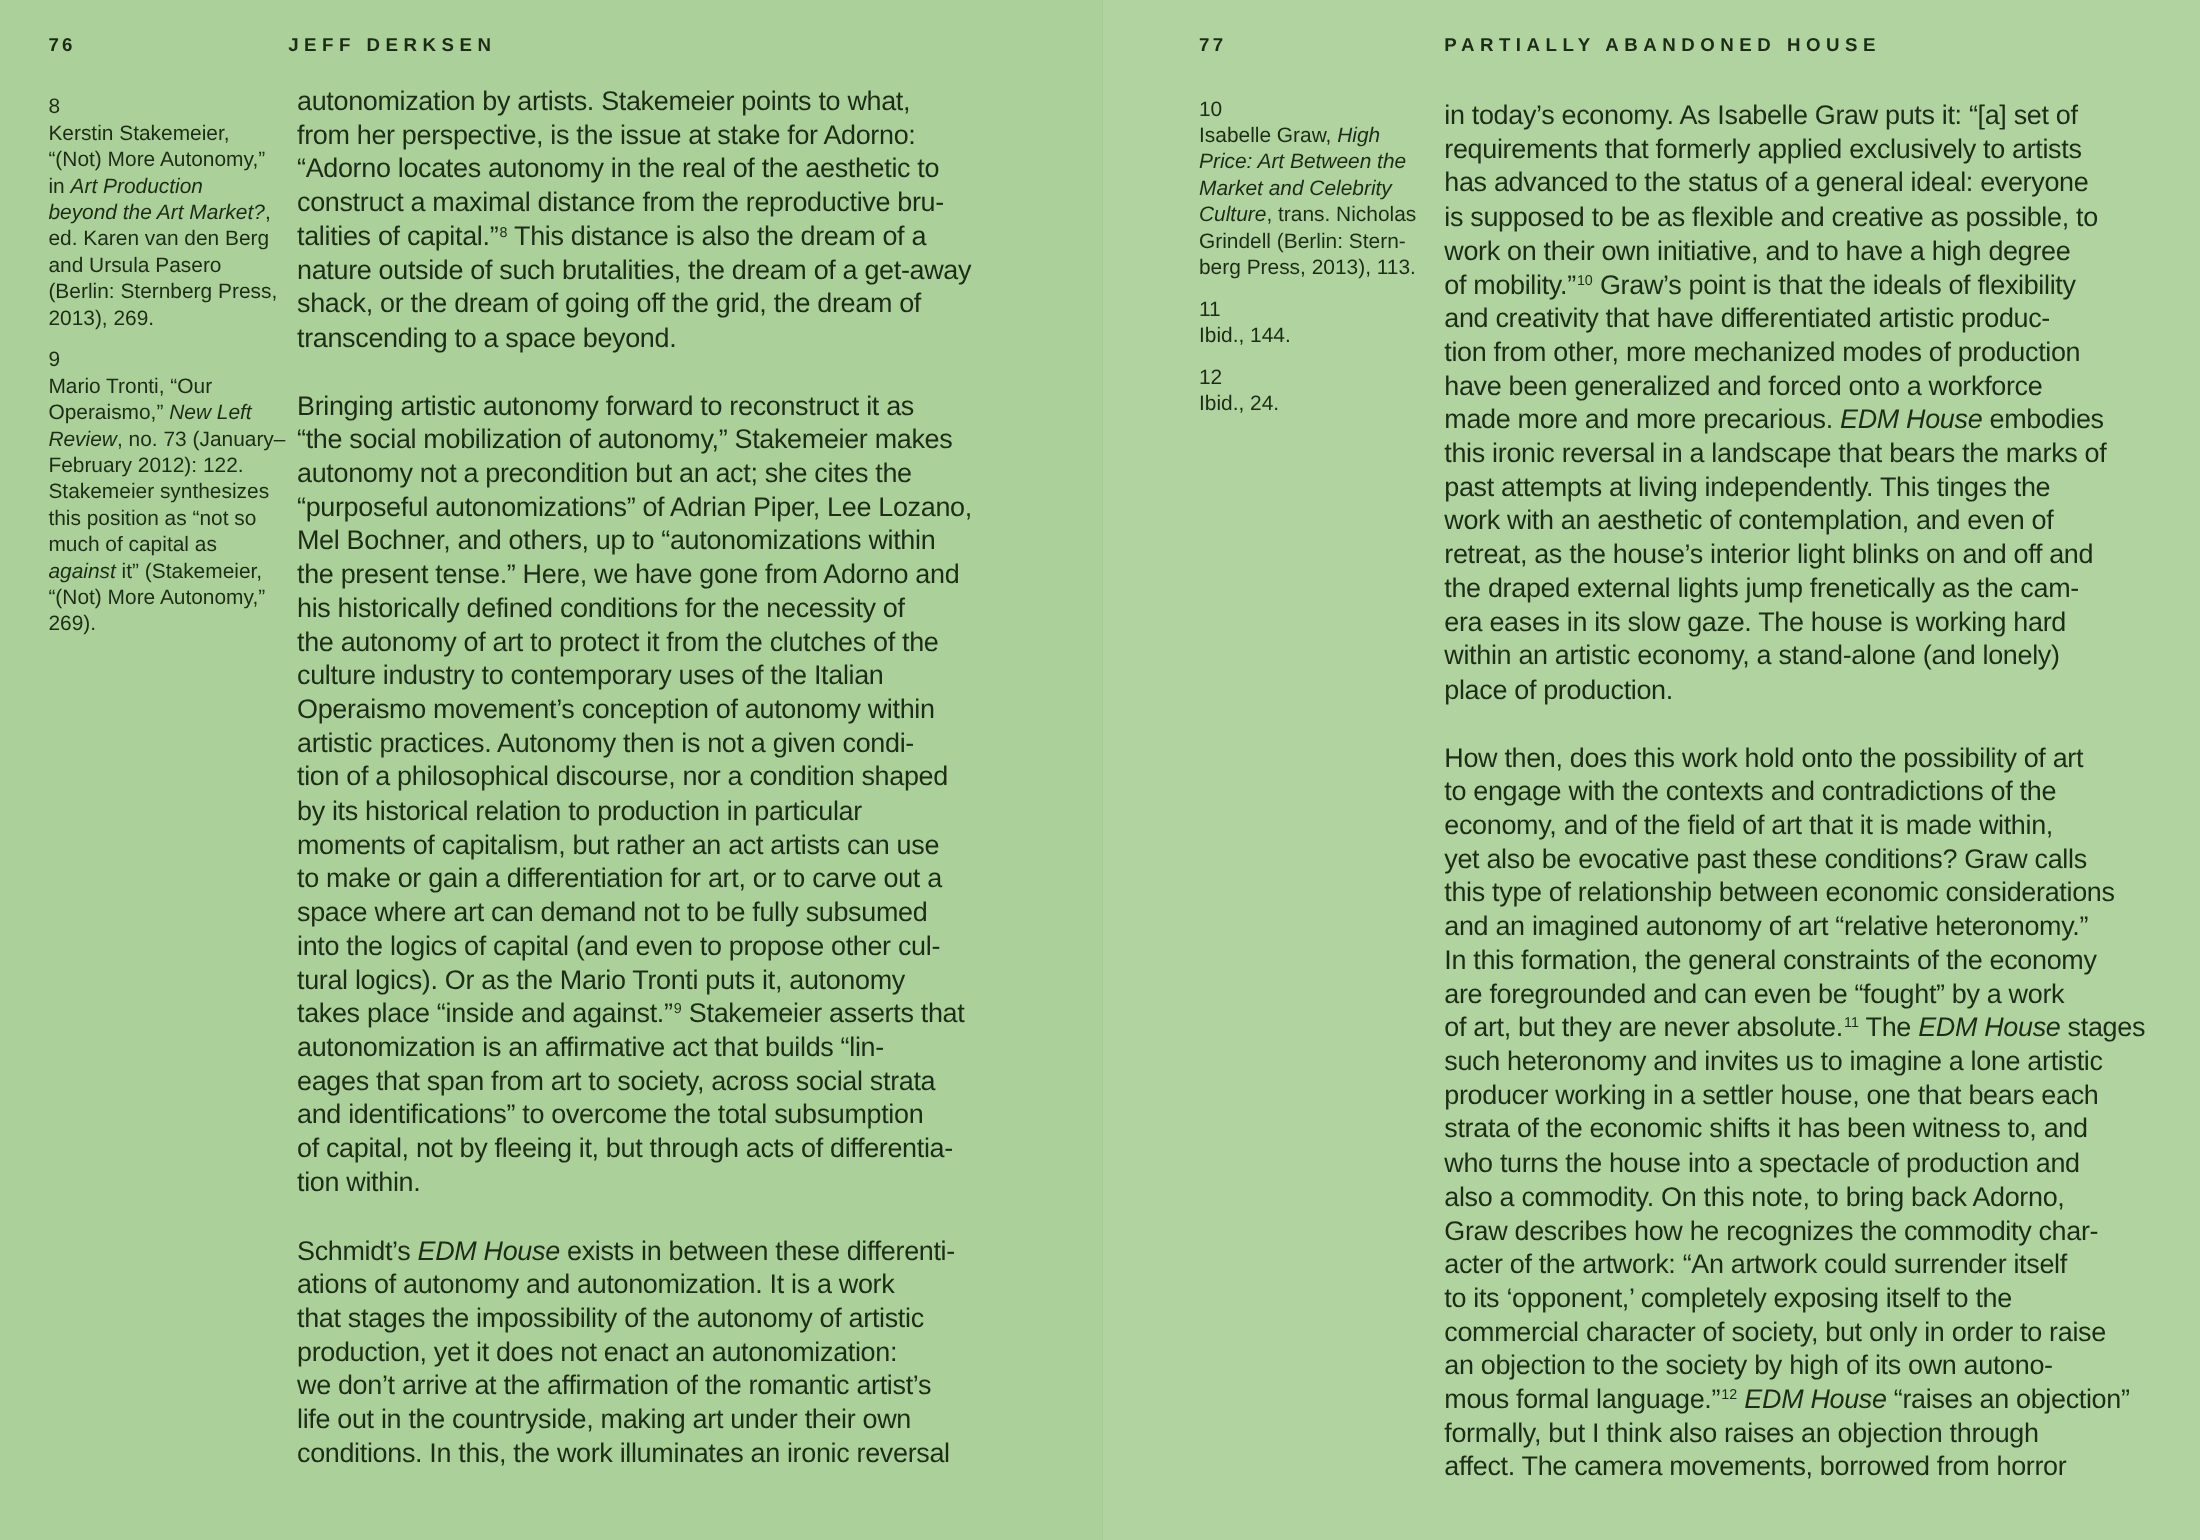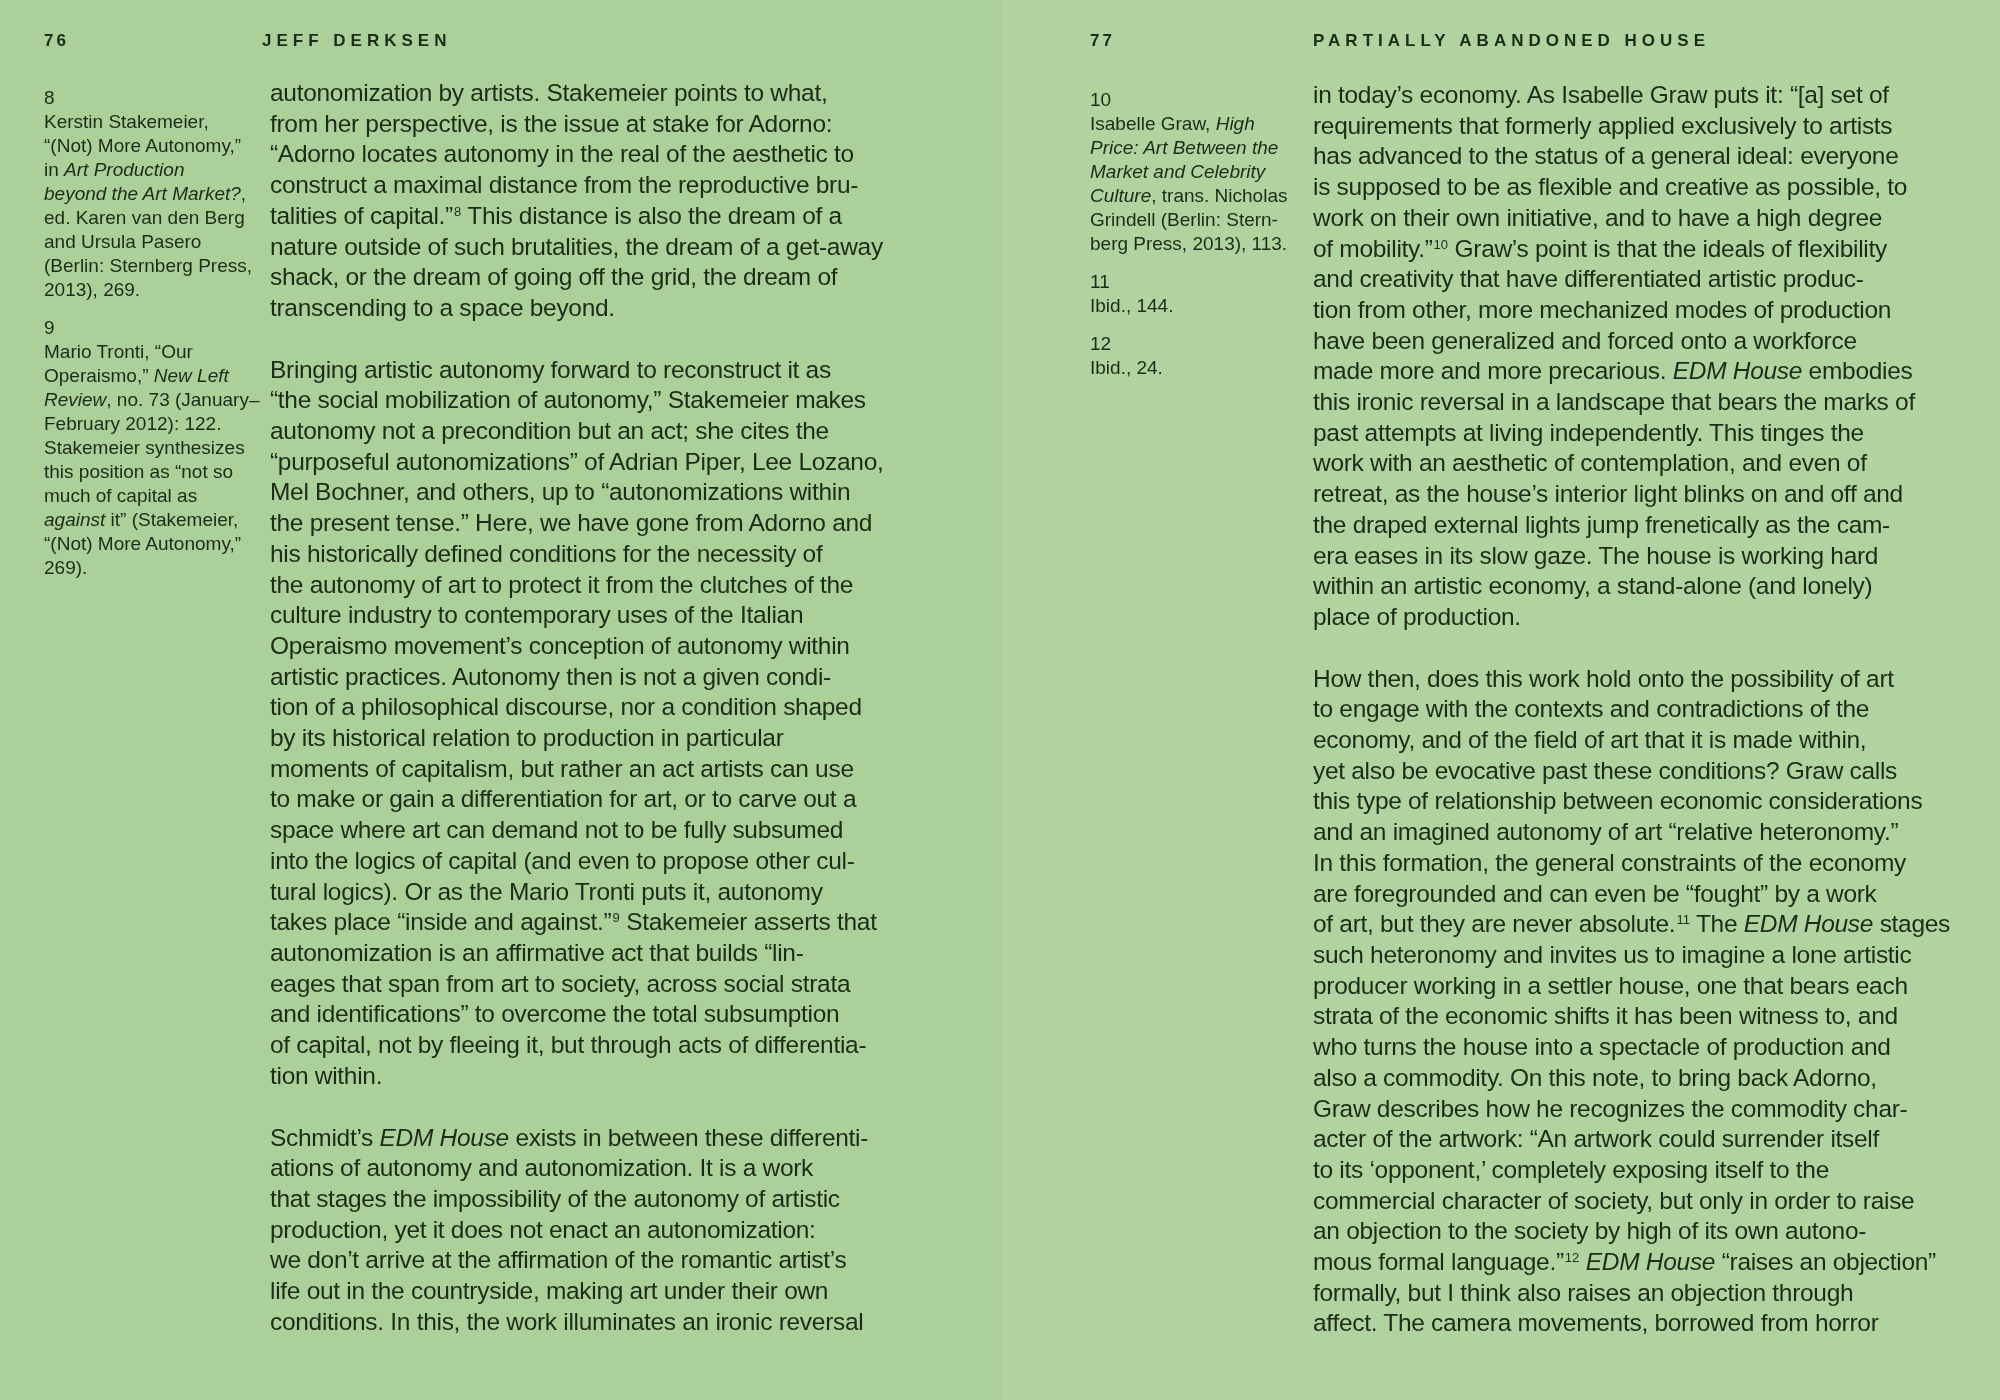--- a/index.html
+++ b/index.html
@@ -35,21 +35,21 @@
     font-size:19px;line-height:24px;
   }
   .page.left .fncol{left:44px;top:86px;}
   .page.right .fncol{left:88px;top:88px;}
   .footnote{margin-bottom:14px;}
   .bodycol{
     position:absolute;
     font-size:24.5px;line-height:30.7px;letter-spacing:-0.3px;
   }
   .page.left .bodycol{left:270px;top:78px;width:665px;}
-  .page.right .bodycol{left:311px;top:80px;width:670px;}
+  .page.right .bodycol{left:311px;top:91px;width:670px;}
   .para{margin:0 0 31px 0;}
   .tl{white-space:nowrap;}
   .it{font-style:italic;}
   sup.fnref{
     font-size:13px;line-height:0;vertical-align:8px;
     letter-spacing:0;margin-left:1px;
   }
 </style>
 </head>
 <body>

